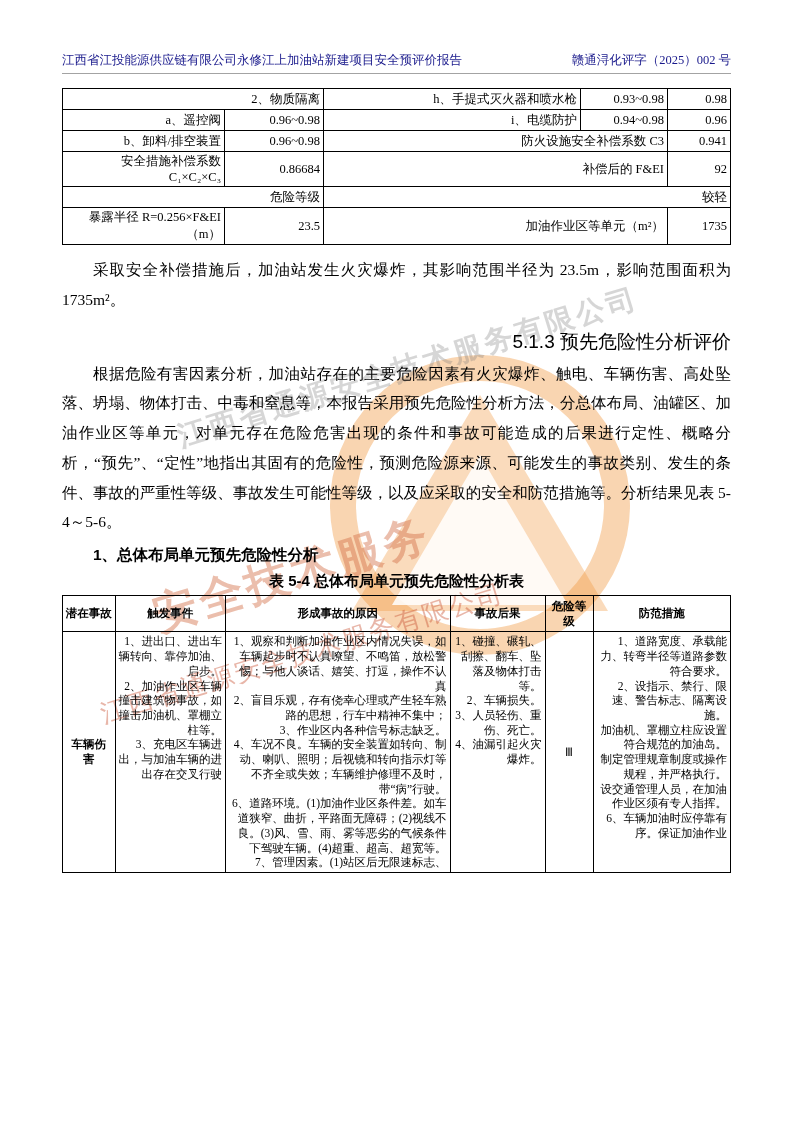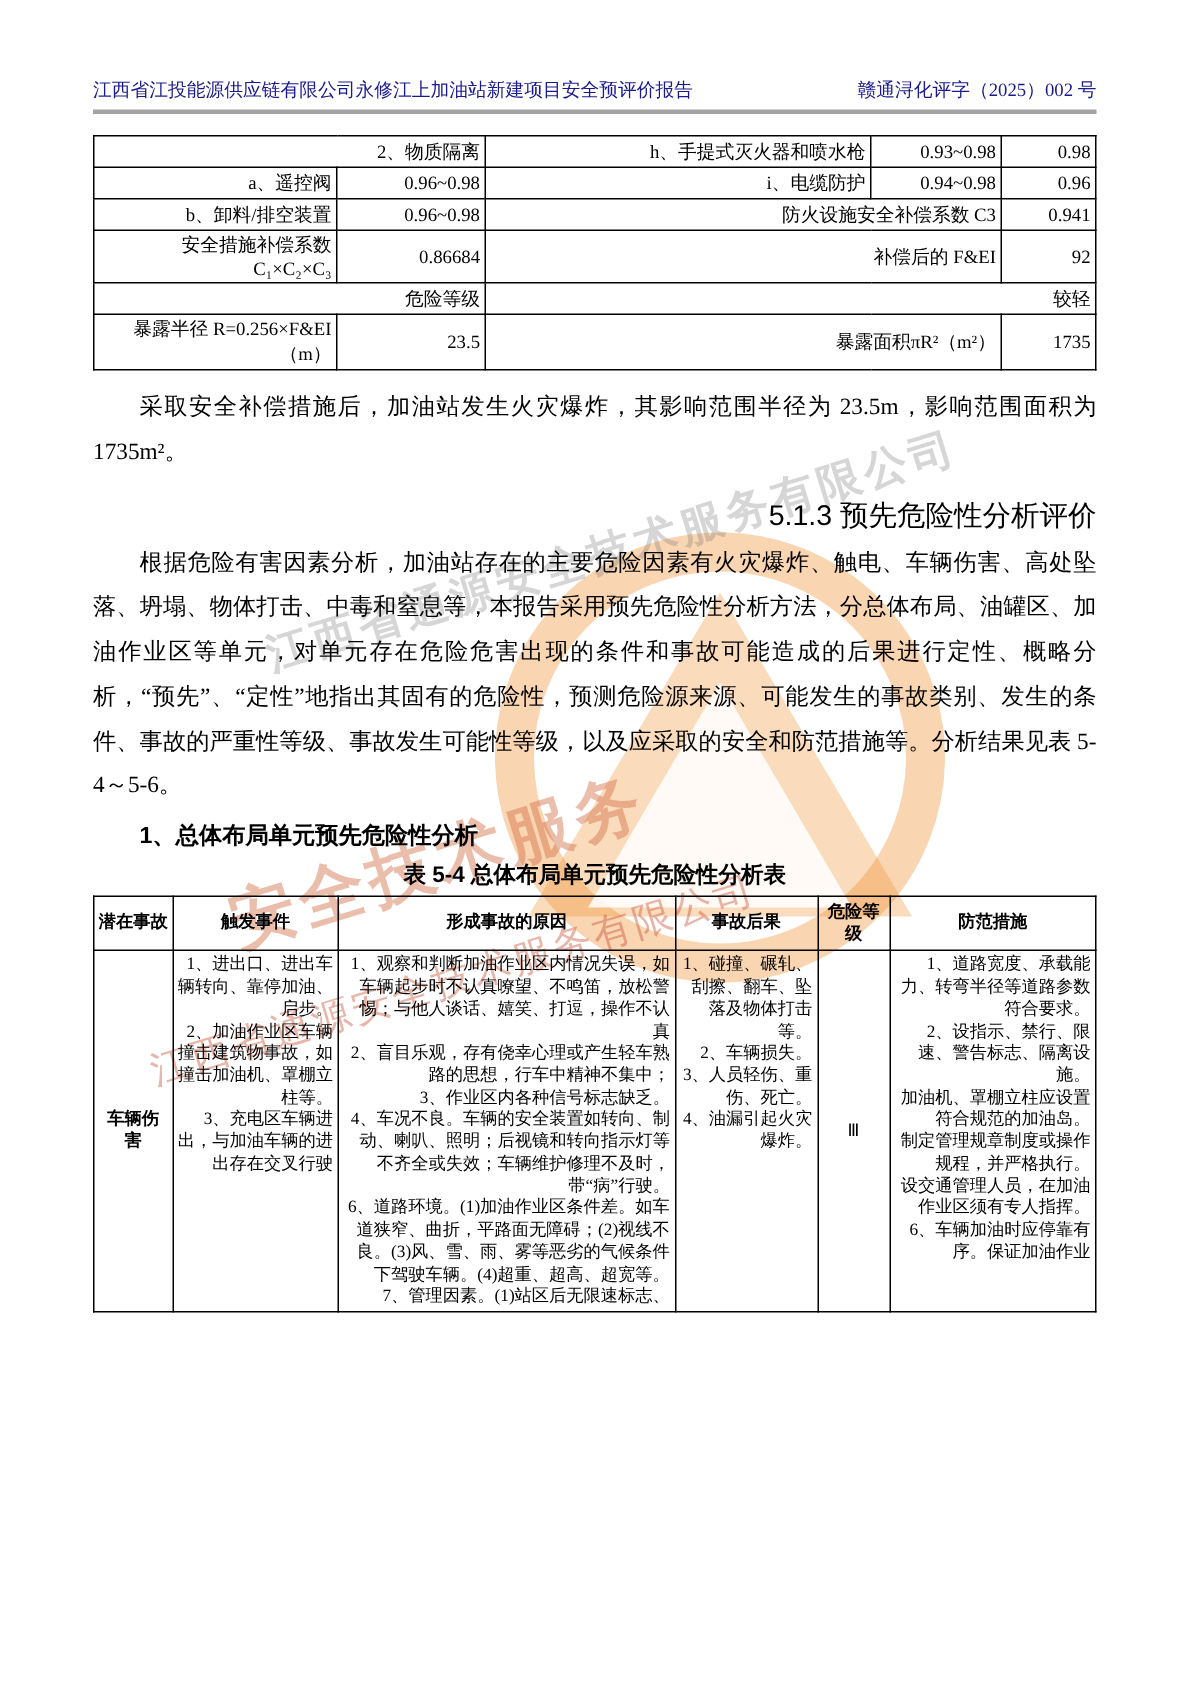--- a/index.html
+++ b/index.html
@@ -101,21 +101,21 @@
 
   
   .header {
     display: flex;
     justify-content: space-between;
     align-items: flex-end;
     font-size: 12.5px;
     color: #1a1a8c;
     font-family: "Liberation Serif", serif;
     padding-bottom: 4px;
-    border-bottom: 3px solid #a3a3a3;
+    border-bottom: 1px solid #a3a3a3;
     margin-bottom: 14px;
   }
   .header .left { white-space: nowrap; }
   .header .right { white-space: nowrap; }
 
   
   table {
     border-collapse: collapse;
     width: 100%;
     font-size: 12.5px;
@@ -249,21 +249,21 @@
           <td class="l" colspan="2">补偿后的 F&amp;EI</td>
           <td class="c">92</td>
         </tr>
         <tr>
           <td class="c" colspan="2">危险等级</td>
           <td class="c" colspan="3">较轻</td>
         </tr>
         <tr>
           <td class="c">暴露半径 R=0.256×F&amp;EI（m）</td>
           <td class="c">23.5</td>
-          <td class="c" colspan="2">暴露面积πR²（m²）</td>
+          <td class="c" colspan="2">加油作业区等单元（m²）</td>
           <td class="c">1735</td>
         </tr>
       </tbody>
     </table>
 
     <div class="gap"></div>
 
     <p class="body">采取安全补偿措施后，加油站发生火灾爆炸，其影响范围半径为 23.5m，影响范围面积为 1735m²。</p>
 
     <h3 class="sec">5.1.3 预先危险性分析评价</h3>

